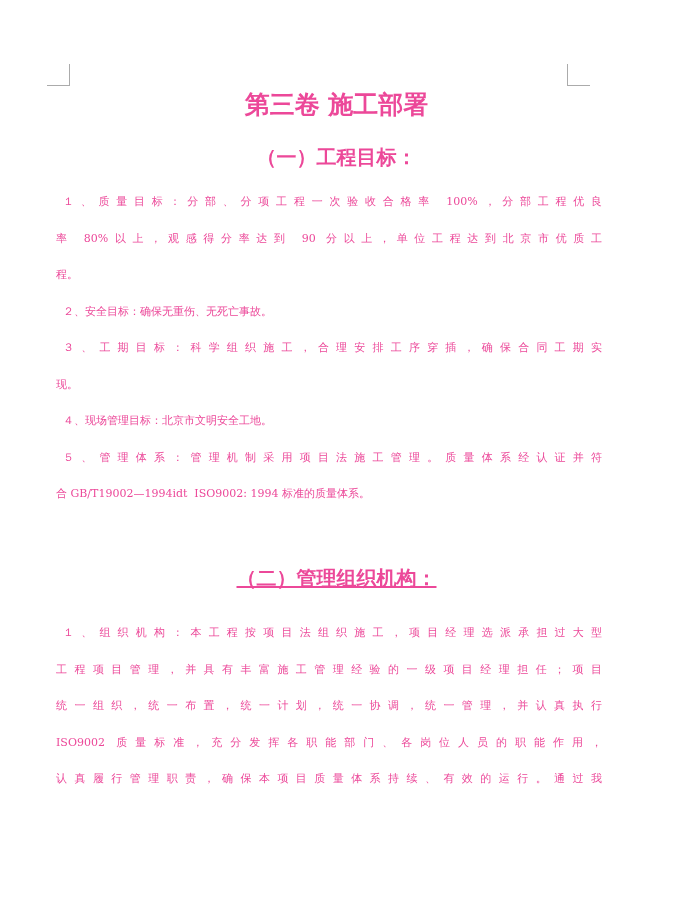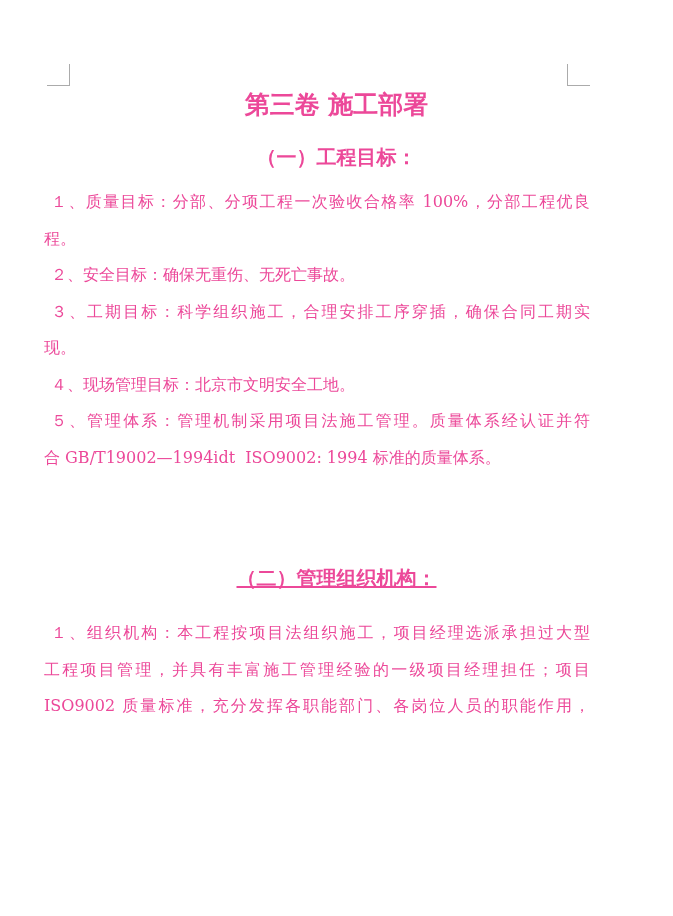--- a/index.html
+++ b/index.html
@@ -47,23 +47,23 @@
     text-align: center;
     font-size: 20px;
     line-height: 1.2;
     font-weight: bold;
     font-family: "DejaVu Sans", sans-serif;
   }
   #sec1-heading { top: 145px; }
   #sec2-heading { top: 566px; text-decoration: underline; }
   .body-block {
     position: absolute;
-    left: 44px;
+    left: 56px;
     width: 546px;
-    font-size: 16px;
+    font-size: 11px;
     line-height: 36.5px;
   }
   #sec1-body { top: 184px; }
   #sec2-body { top: 615px; }
   .line {
     height: 36.5px;
     overflow: visible;
   }
   .line.indent { text-indent: 7px; }
   .line.j {
@@ -78,30 +78,33 @@
 
   <div class="crop crop-tl"></div>
   <div class="crop crop-tr"></div>
 
   <h1 class="doc-title">第三卷 施工部署</h1>
 
   <h2 class="sec-heading" id="sec1-heading">（一）工程目标：</h2>
 
   <div class="body-block" id="sec1-body">
     <div class="line indent j">１、质量目标：分部、分项工程一次验收合格率 100%，分部工程优良</div>
+    <div class="line j">率 80%以上，观感得分率达到 90 分以上，单位工程达到北京市优质工</div>
     <div class="line">程。</div>
     <div class="line indent">２、安全目标：确保无重伤、无死亡事故。</div>
     <div class="line indent j">３、工期目标：科学组织施工，合理安排工序穿插，确保合同工期实</div>
     <div class="line">现。</div>
     <div class="line indent">４、现场管理目标：北京市文明安全工地。</div>
     <div class="line indent j">５、管理体系：管理机制采用项目法施工管理。质量体系经认证并符</div>
     <div class="line">合 GB/T19002—1994idt &nbsp;ISO9002: 1994 标准的质量体系。</div>
   </div>
 
   <h2 class="sec-heading" id="sec2-heading">（二）管理组织机构：</h2>
 
   <div class="body-block" id="sec2-body">
     <div class="line indent j">１、组织机构：本工程按项目法组织施工，项目经理选派承担过大型</div>
     <div class="line j">工程项目管理，并具有丰富施工管理经验的一级项目经理担任；项目</div>
+    <div class="line j">统一组织，统一布置，统一计划，统一协调，统一管理，并认真执行</div>
     <div class="line j">ISO9002 质量标准，充分发挥各职能部门、各岗位人员的职能作用，</div>
+    <div class="line j">认真履行管理职责，确保本项目质量体系持续、有效的运行。通过我</div>
   </div>
 
 </div>
 
 </body></html>

